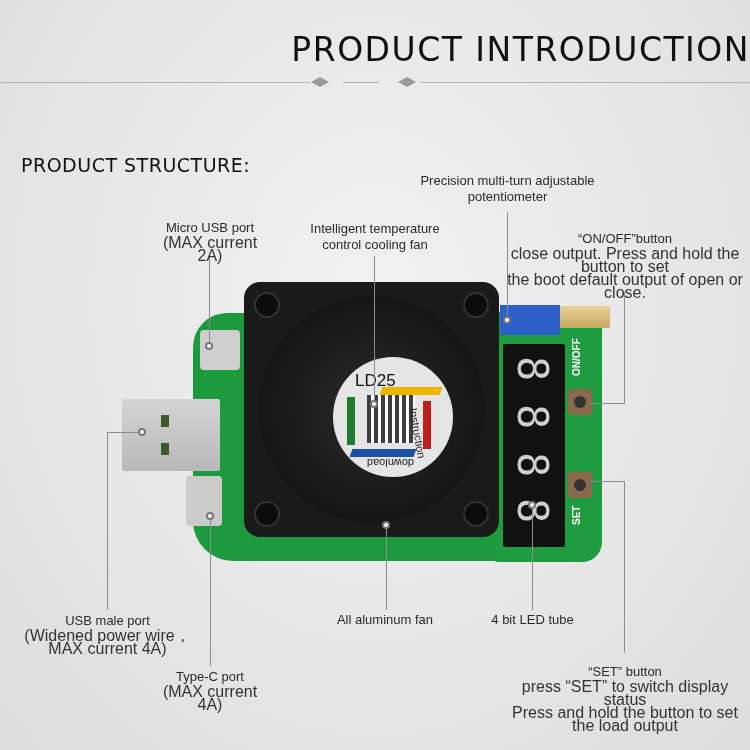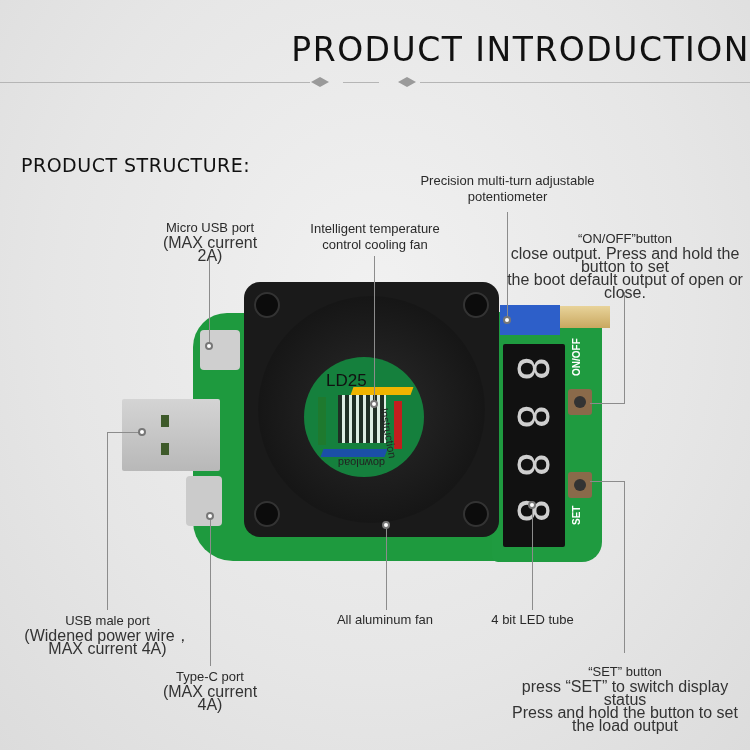--- a/index.html
+++ b/index.html
@@ -21,21 +21,21 @@
   
   .pcb{position:absolute;left:193px;top:313px;width:330px;height:248px;background:#1e9a3e;border-radius:34px 10px 14px 40px;}
   .pcb-right{position:absolute;left:492px;top:312px;width:110px;height:250px;background:#1f9b40;border-radius:6px 6px 20px 6px;}
   .usb-a{position:absolute;left:122px;top:399px;width:98px;height:72px;background:linear-gradient(#d4d4d4,#b8b8b8);border-radius:2px;}
   .usb-a .pin{position:absolute;left:39px;width:8px;height:12px;background:#3e5a2a;}
   .micro{position:absolute;left:200px;top:330px;width:40px;height:40px;background:#cfcfcf;border-radius:4px;}
   .typec{position:absolute;left:186px;top:476px;width:36px;height:50px;background:#cbcbcb;border-radius:4px;}
   .fan{position:absolute;left:244px;top:282px;width:255px;height:255px;background:#1a1a1a;border-radius:16px;}
   .fan .ring{position:absolute;left:14px;top:14px;width:227px;height:227px;border-radius:50%;background:radial-gradient(circle,#2b2b2b 0%,#161616 70%,#2a2a2a 100%);}
   .fan .hole{position:absolute;width:22px;height:22px;border-radius:50%;background:#0c0c0c;border:2px solid #333;}
-  .hub{position:absolute;left:304px;top:357px;width:120px;height:120px;border-radius:50%;background:#15803d;overflow:hidden;}
+  .hub{position:absolute;left:333px;top:357px;width:120px;height:120px;border-radius:50%;background:#e5e5e5;overflow:hidden;}
   .hub .model{position:absolute;left:22px;top:14px;font-size:17px;color:#111;}
   .hub .qr{position:absolute;left:34px;top:38px;width:48px;height:48px;
     background:repeating-linear-gradient(90deg,#222 0 4px,#fff 4px 7px),#222;opacity:.85;}
   .hub .bar-y{position:absolute;left:48px;top:30px;width:60px;height:8px;background:#f0b400;transform:skewX(-20deg);}
   .hub .bar-b{position:absolute;left:18px;top:92px;width:64px;height:8px;background:#1b4fa8;transform:skewX(-20deg);}
   .hub .bar-g{position:absolute;left:14px;top:40px;width:8px;height:48px;background:#1e7a2e;}
   .hub .bar-r{position:absolute;left:90px;top:44px;width:8px;height:48px;background:#c21e1e;}
   .hub .t-instr{position:absolute;left:86px;top:50px;font-size:11px;transform:rotate(80deg);transform-origin:left top;}
   .hub .t-down{position:absolute;left:34px;top:100px;font-size:11px;transform:rotate(180deg);}
   .pot{position:absolute;left:500px;top:305px;width:60px;height:30px;background:#2d5fc9;}

